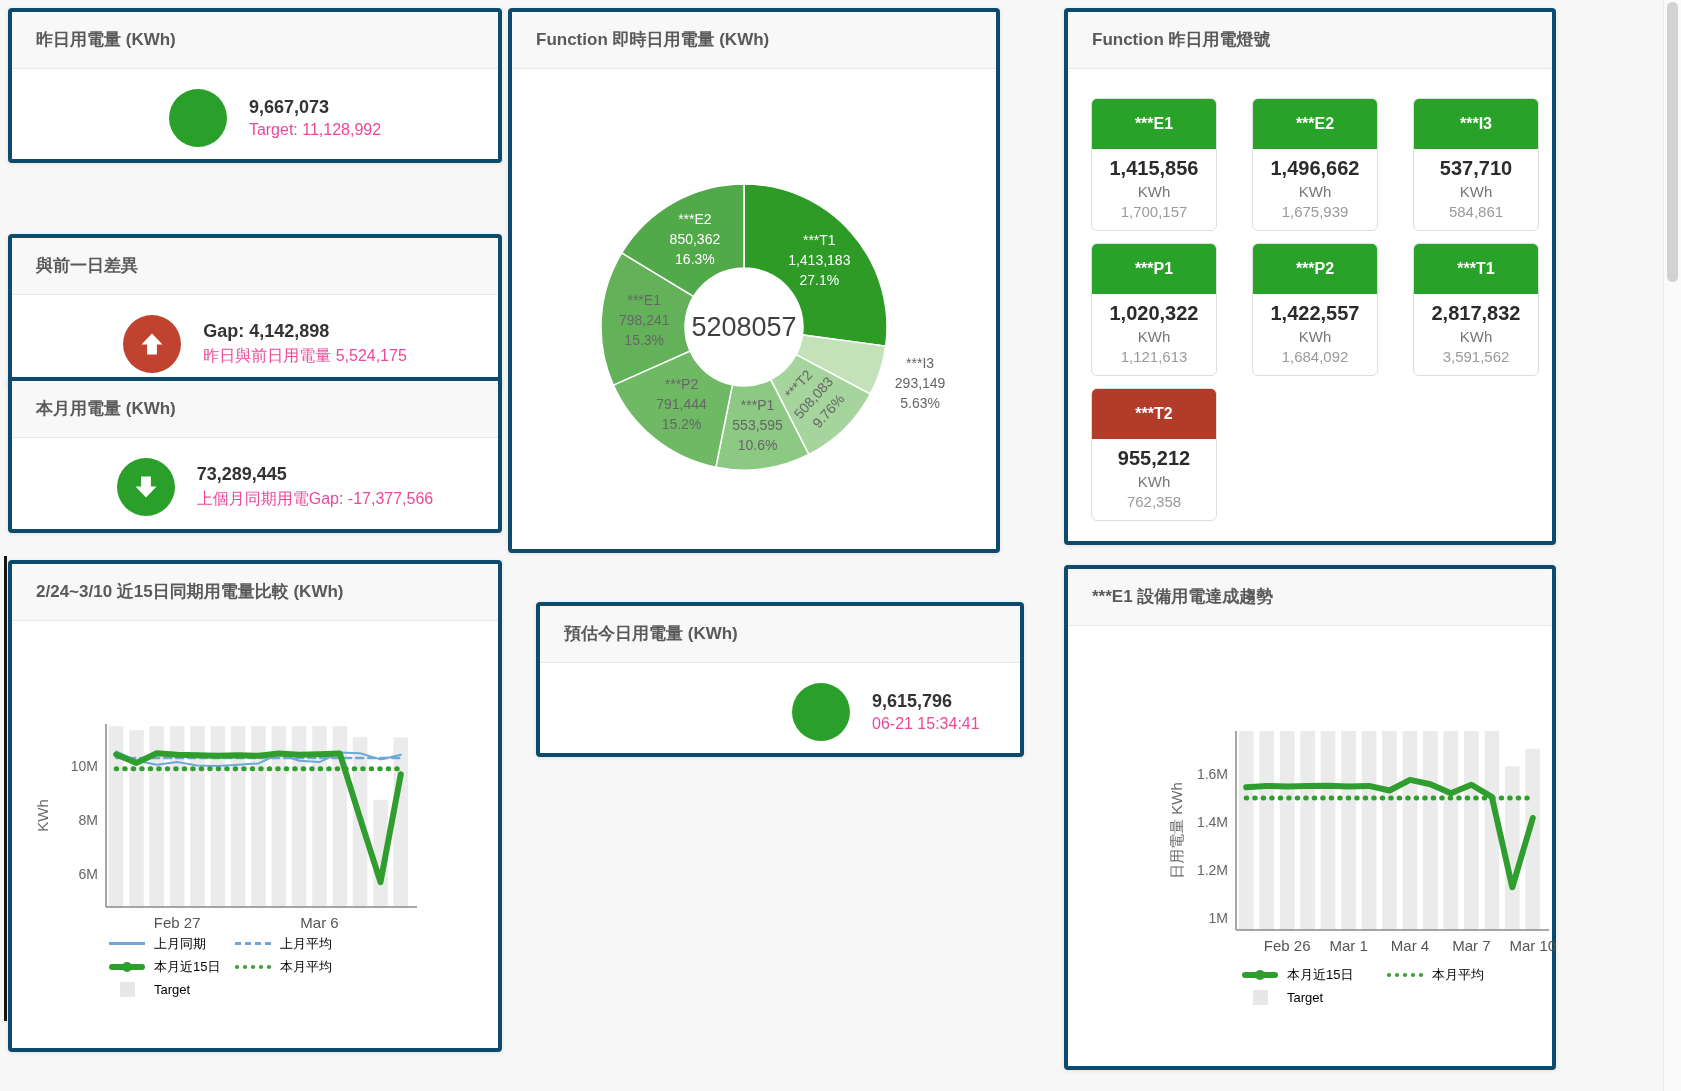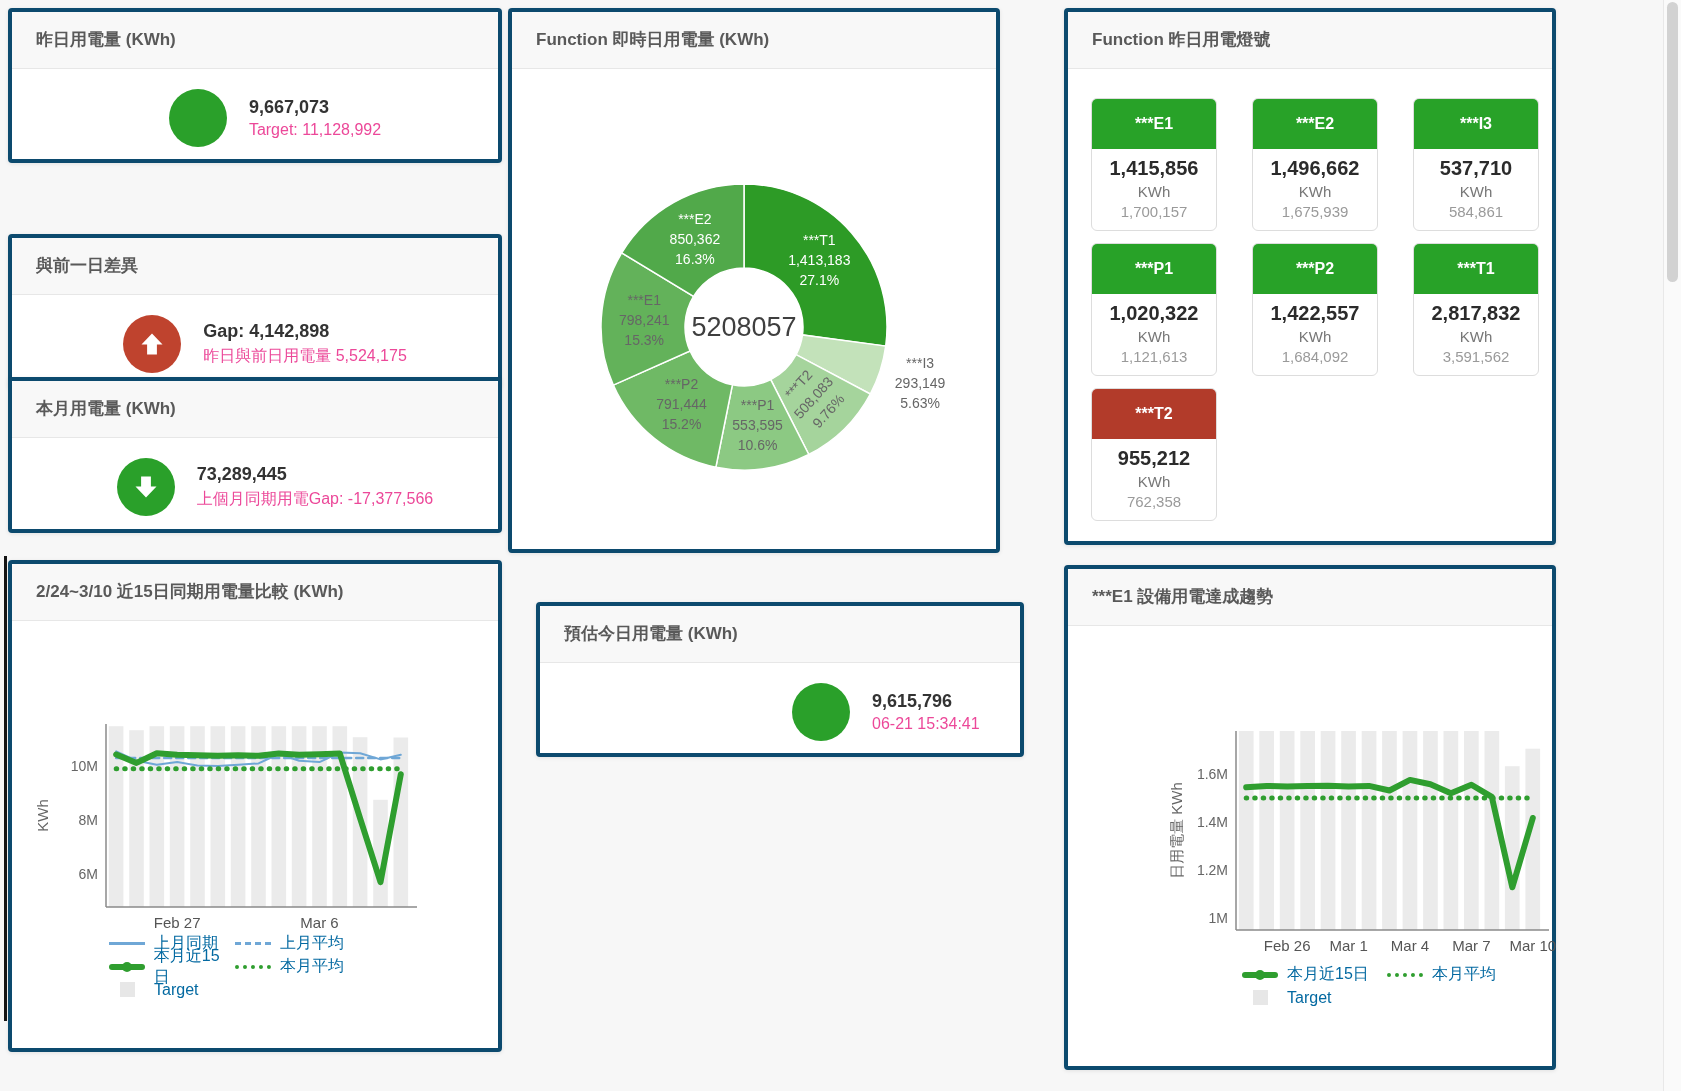--- a/index.html
+++ b/index.html
@@ -27,21 +27,21 @@
   .tile-unit{font-size:15px;color:#777;margin-top:3px;}
   .tile-target{font-size:15px;color:#9a9a9a;margin:3px 0 10px;}
   
   svg{display:block;}
   .tick{font-size:14px;fill:#666;}
   .xtick{font-size:15px;fill:#555;}
   .ylab{font-size:15px;fill:#666;}
   .slice-label{font-size:14px;}
   .donut-center{font-size:27px;fill:#3f3f3f;}
   
-  .legend{font-size:16px;color:#0369a1;}
+  .legend{font-size:13px;color:#000000;}
   .legend-row{display:flex;align-items:center;height:21px;margin-bottom:2px;}
   .legend-item{display:flex;align-items:center;}
   .legend-item.w1{width:126px;}
   .legend-item.w2{width:145px;}
   .mk{display:inline-block;margin-right:9px;box-sizing:border-box;}
   .mk-solid-blue{width:36px;height:3px;background:#6fa7d6;}
   .mk-dash-blue{width:36px;height:0;border-top:3px dashed #6fa7d6;}
   .mk-thick-green{width:36px;height:6px;background:#2f9e2f;border-radius:3px;position:relative;}
   .mk-thick-green::after{content:'';position:absolute;left:13px;top:-2px;width:10px;height:10px;
                          border-radius:50%;background:#2f9e2f;}

